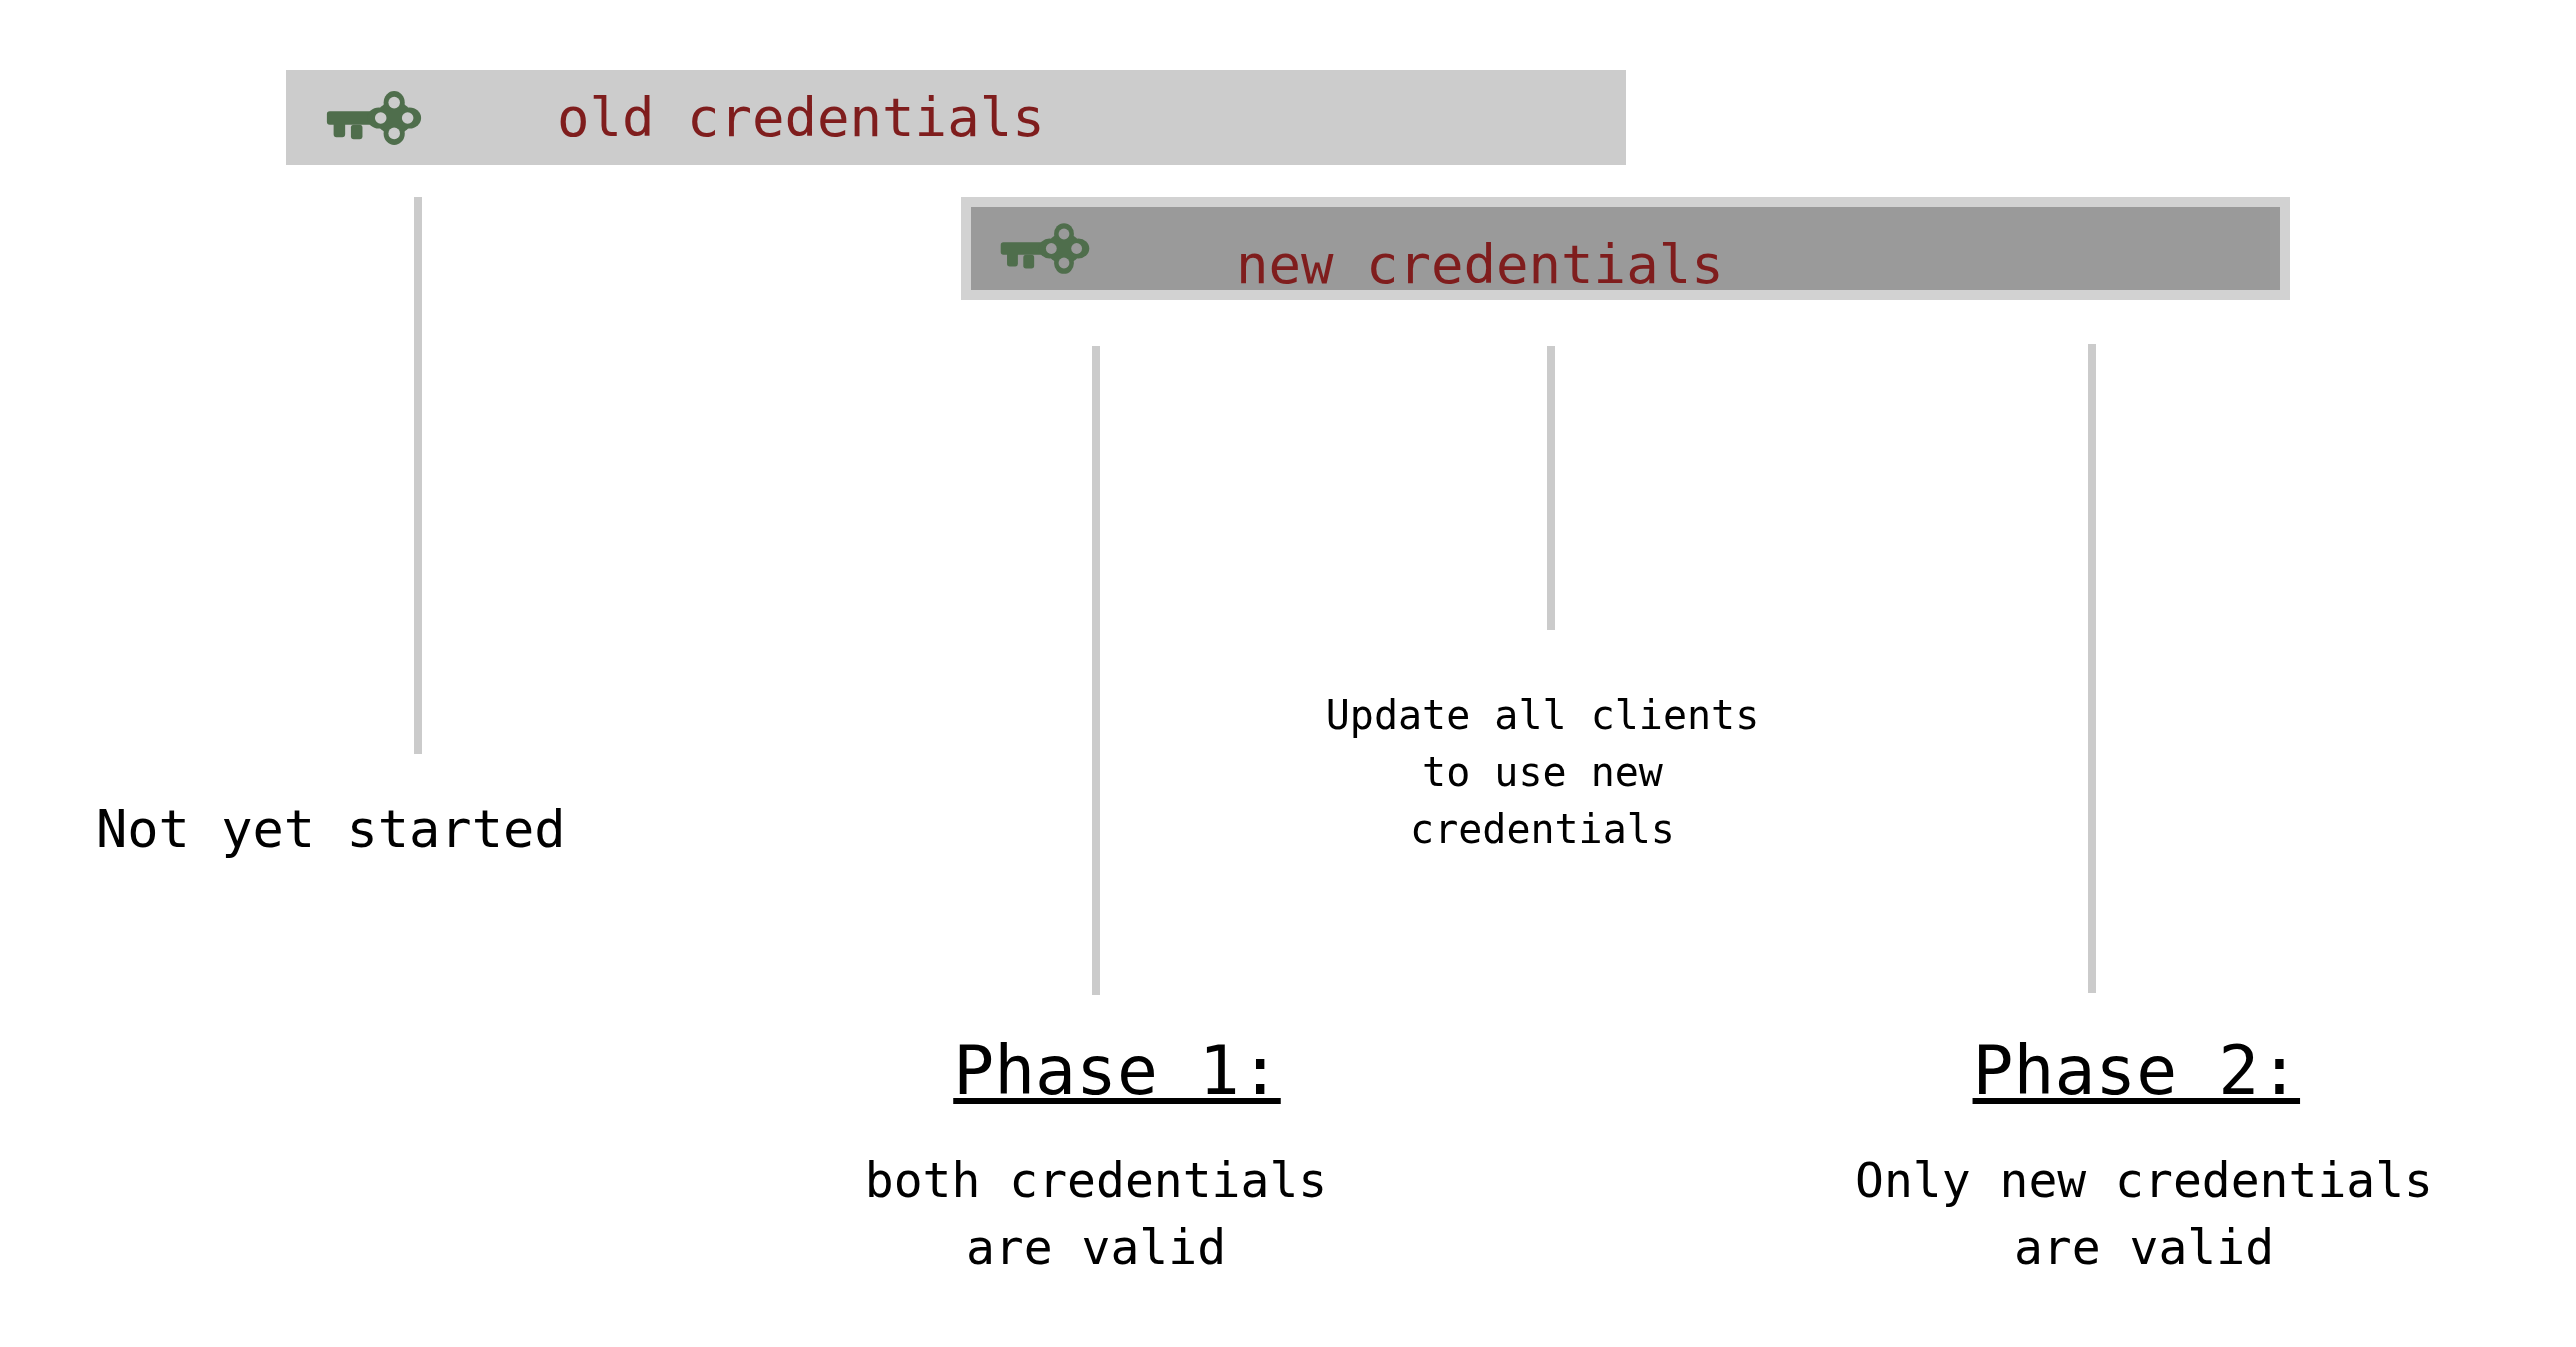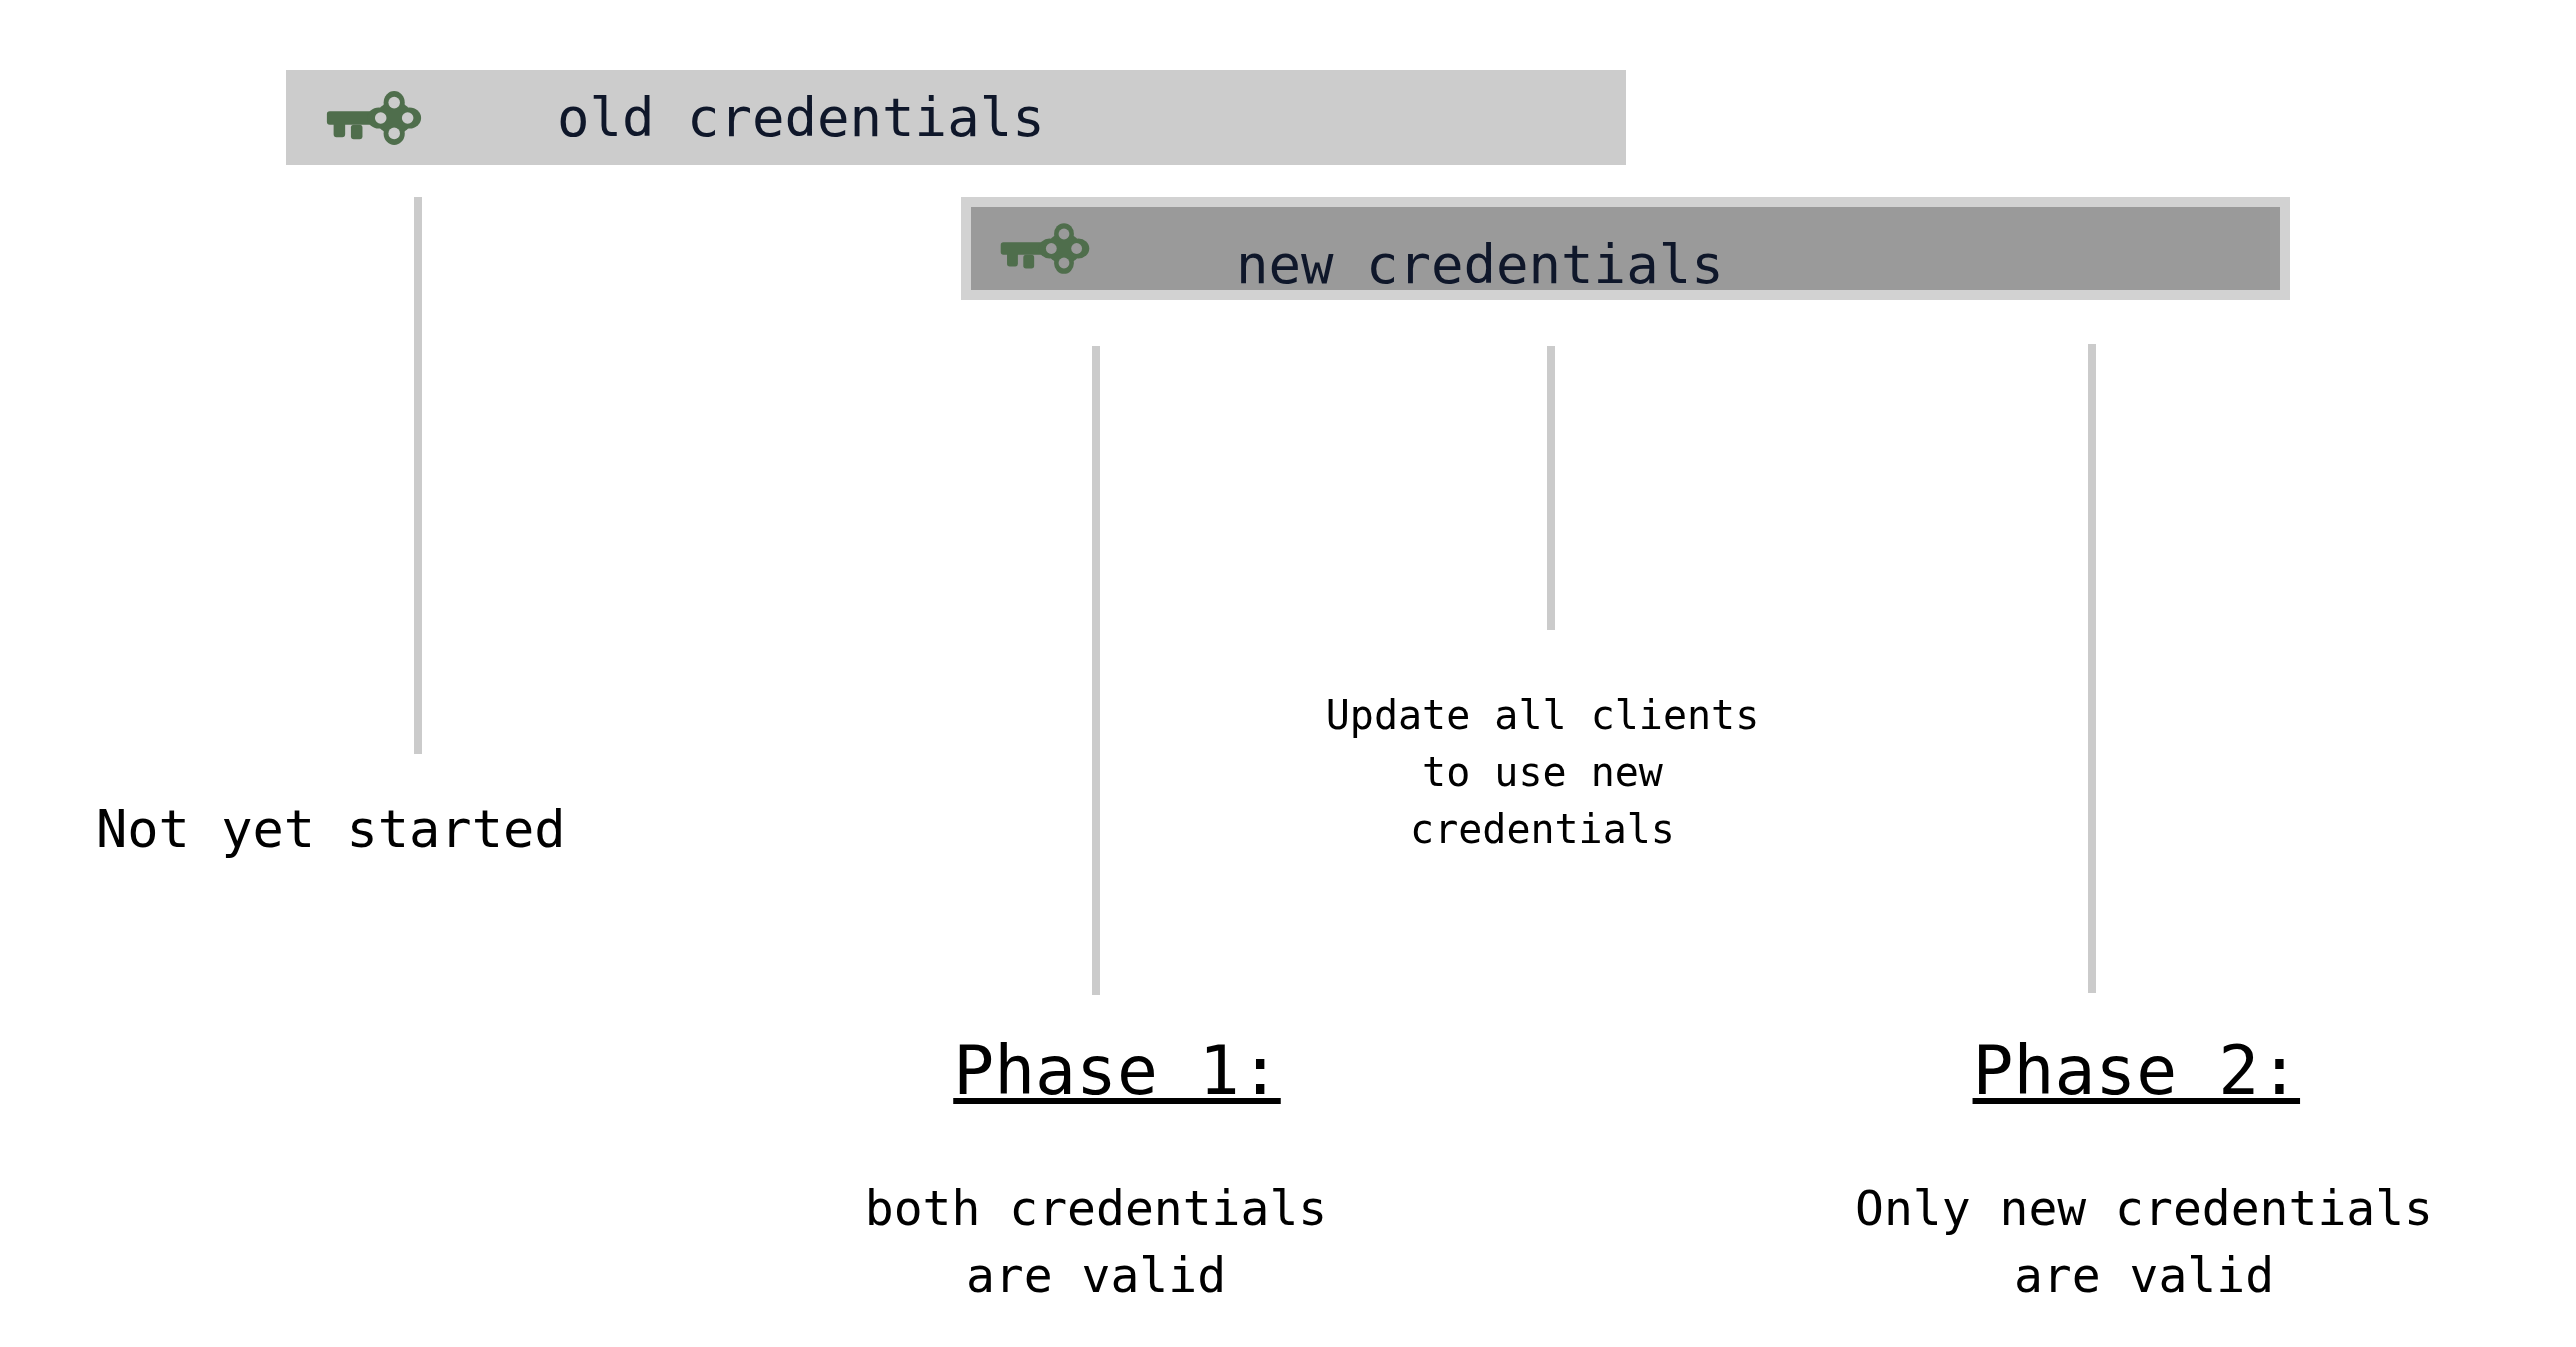--- a/index.html
+++ b/index.html
@@ -57,21 +57,21 @@
   .cred-bar.new .key-icon {
     width: 94px;
     height: 51px;
   }
 
   .bar-label {
     flex: 0 0 auto;
     white-space: pre;
     font-size: 54px;
     letter-spacing: 0px;
-    color: #0f172a;
+    color: #7f1d1d;
     line-height: 1;
   }
   .cred-bar.old .bar-label { margin-left: 133px; }
   .cred-bar.new .bar-label { margin-left: 144px; margin-top: 32px; }
 
   
   .vline {
     position: absolute;
     width: 7.7px;
     background: #cbcbcb;
@@ -110,21 +110,21 @@
   }
   .phase-title {
     font-size: 68px;
     line-height: 1.3;
     white-space: pre;
     text-decoration: underline;
   }
   .phase-desc {
     font-size: 48px;
     line-height: 1.38;
-    margin-top: 60px;
+    margin-top: 32px;
     white-space: pre;
   }
 
   .phase-block.p1 { left: 673px;  top: 1027px; width: 846px; }
   .phase-block.p2 { left: 1721px; top: 1027px; width: 846px; }
 
   .phase-block.p1 .phase-title { transform: translateX(21px); }
   .phase-block.p2 .phase-title { transform: translateX(-7.7px); }
 </style>
 </head>

